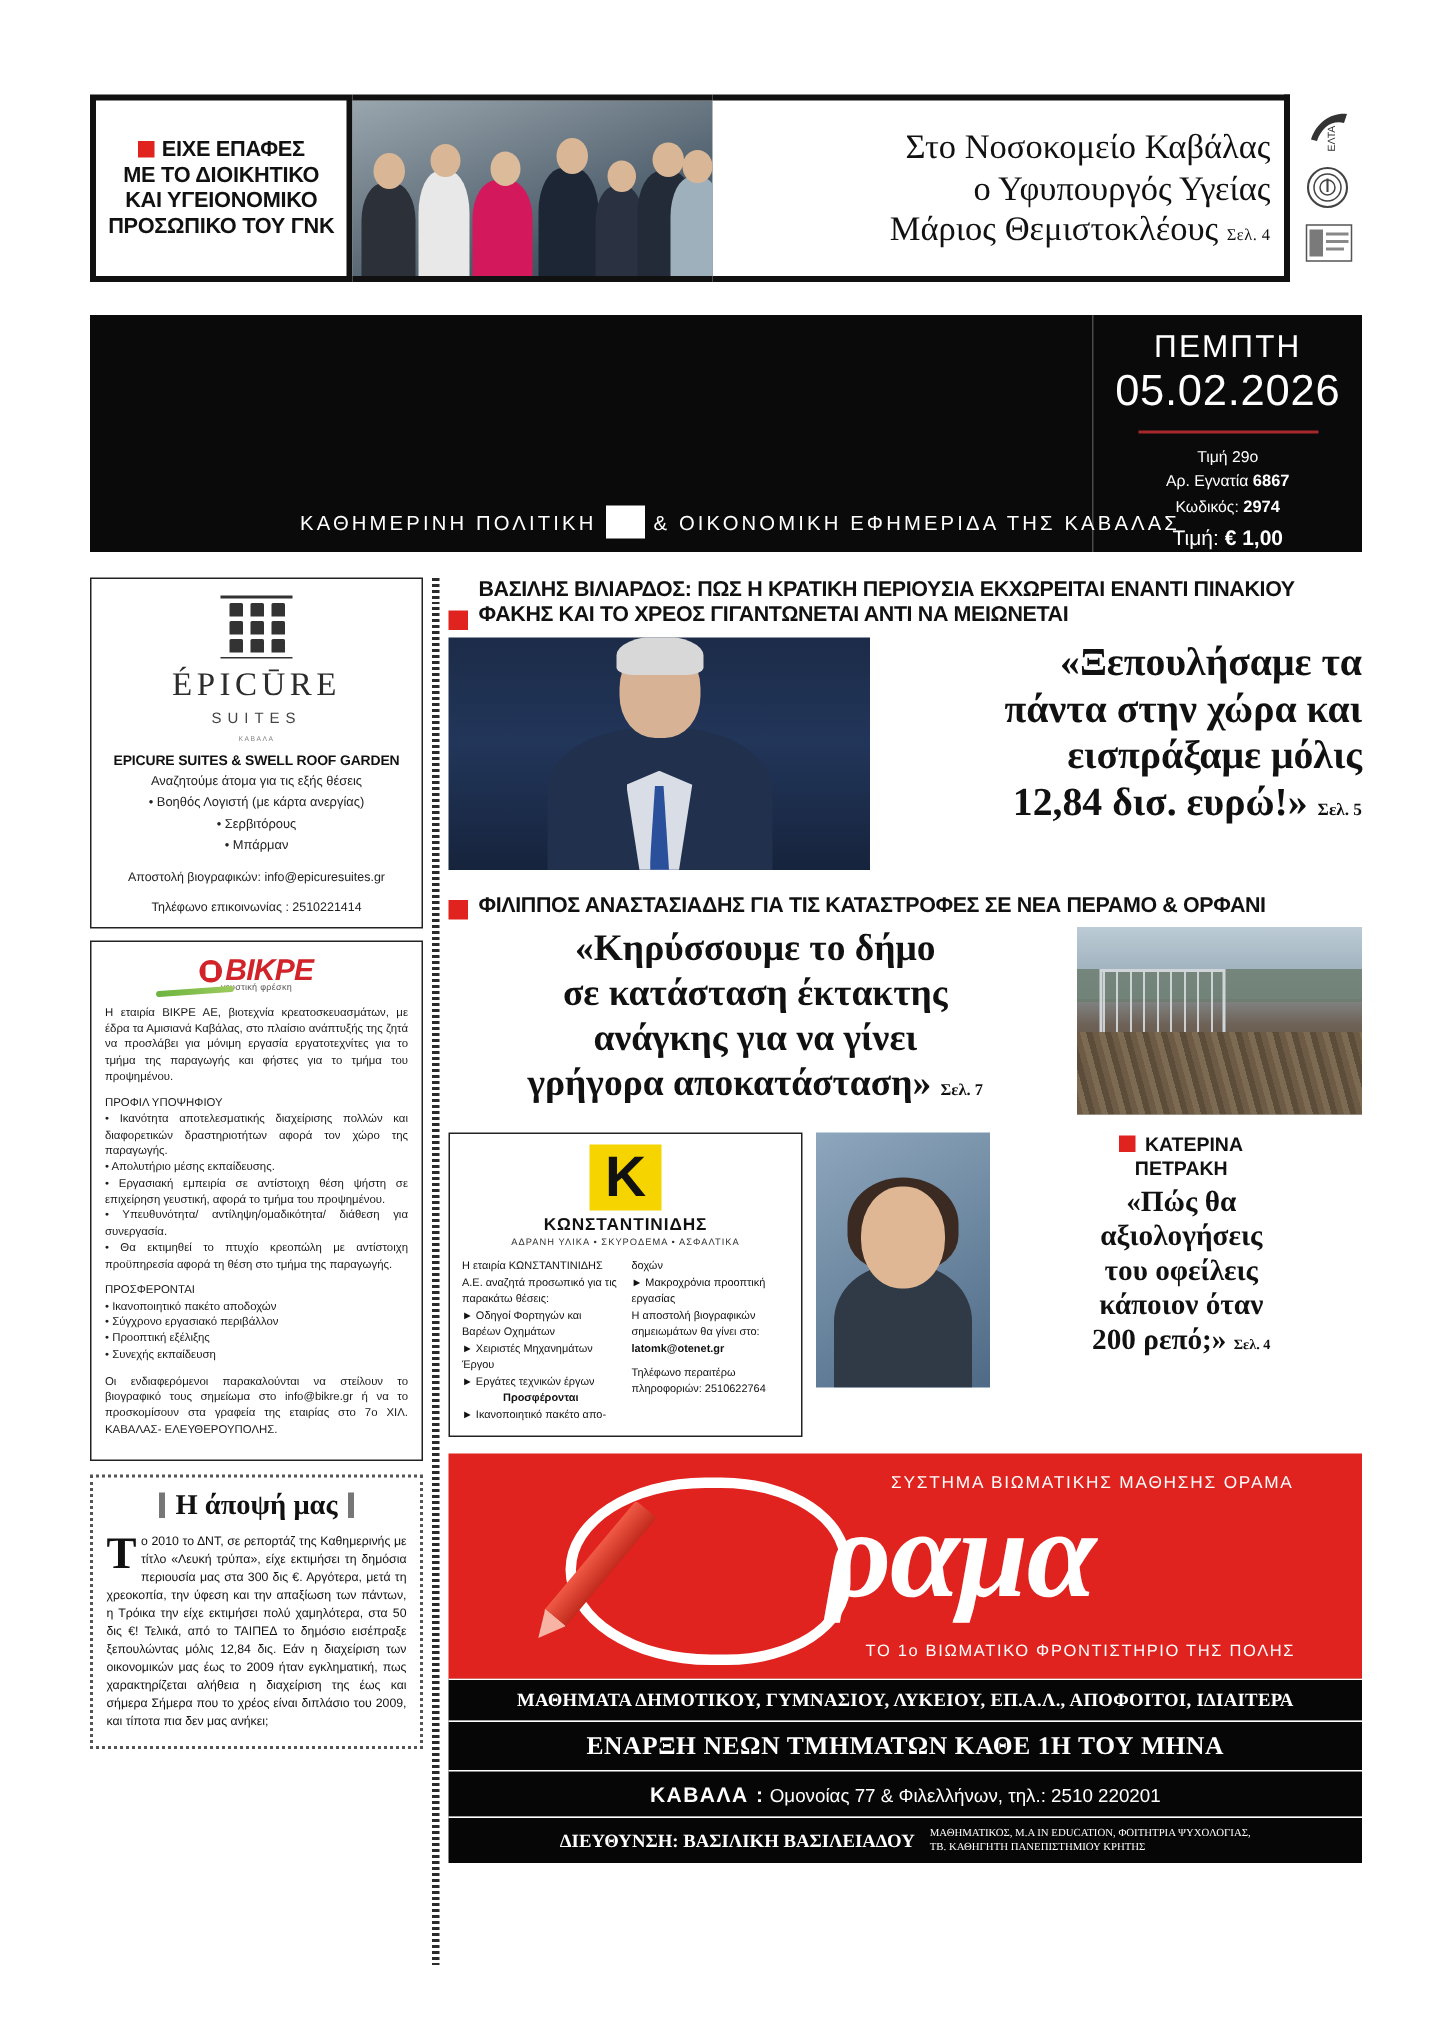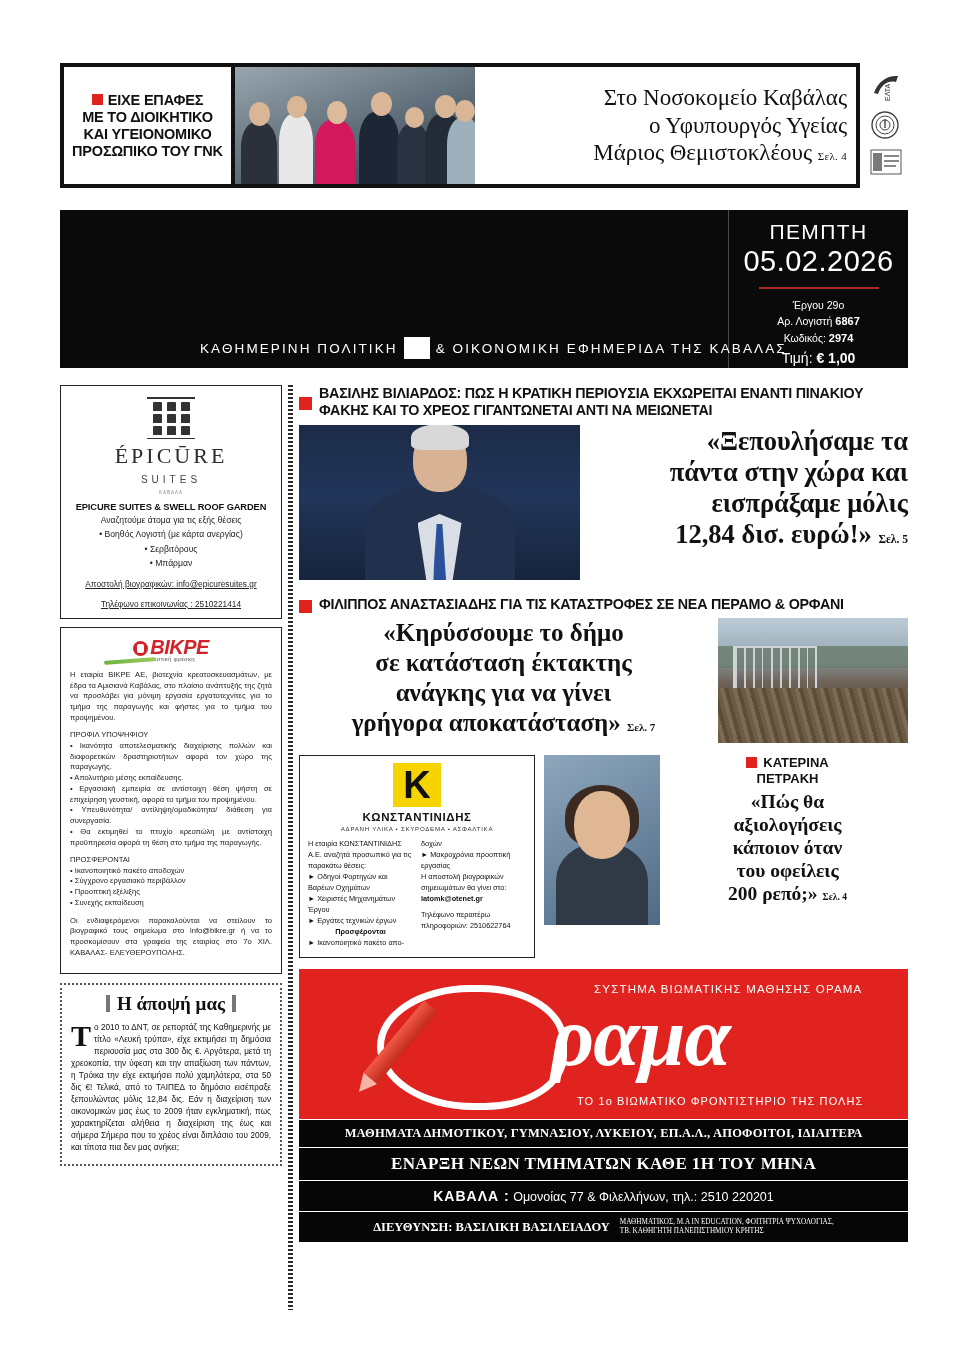--- a/index.html
+++ b/index.html
@@ -99,21 +99,21 @@
   .epicure { border:1.5px solid #222; padding:9px 10px 8px; text-align:center; background:#fff; }
   .ep-logo-dots { display:flex; flex-direction:column; align-items:center; gap:3px; margin:2px 0 4px; }
   .ep-rule { width:48px; height:1.5px; background:#333; }
   .ep-row { display:flex; gap:5px; }
   .ep-sq { width:9px; height:9px; background:#333; border-radius:1px 1px 0 0; }
   .ep-name { font-family:"Liberation Serif", serif; font-size:22px; letter-spacing:3px; color:#2c2c2c; margin-top:3px; }
   .ep-suites { font-size:10px; letter-spacing:4px; color:#444; margin-top:5px; }
   .ep-tiny { font-size:4.5px; letter-spacing:1px; color:#888; margin-top:5px; }
   .ep-h { font-size:9.3px; font-weight:bold; color:#111; margin-top:7px; letter-spacing:-0.1px; }
   .ep-t { font-size:8.6px; color:#222; line-height:1.45; margin-top:2px; }
-  .ep-contact { font-size:8.3px; color:#222; line-height:1.45; margin-top:8px;text-decoration:underline; }
+  .ep-contact { font-size:8.3px; color:#222; line-height:1.45; margin-top:8px; }
 
   
   .bikpe { border:1.5px solid #222; padding:8px 9px; margin-top:8px; background:#fff; }
   .bikpe-logo { text-align:center; margin-bottom:6px; position:relative; height:28px; }
   .bk-word { font-size:20px; font-weight:bold; color:#d2232a; letter-spacing:-0.5px; font-style:italic; }
   .bk-dot { display:inline-block; width:15px; height:15px; border-radius:50%; background:#d2232a; vertical-align:-2px; margin-right:2px; position:relative; }
   .bk-dot:after { content:""; position:absolute; left:4px; top:3px; width:7px; height:9px; background:#fff; border-radius:2px; }
   .bk-swoosh { display:block; font-size:6px; color:#555; letter-spacing:0.2px; margin-top:-3px; }
   .bk-green { position:absolute; left:34px; bottom:1px; width:52px; height:4px; background:linear-gradient(90deg,#6cb33f,#9ccb5c); border-radius:2px; transform:rotate(-4deg); }
   .bk-p { font-size:7.6px; color:#1a1a1a; line-height:1.42; text-align:justify; margin-bottom:6px; }
@@ -121,21 +121,21 @@
   .bk-li { font-size:7.6px; color:#1a1a1a; line-height:1.42; text-align:justify; }
 
   
   .editorial { border:2px dotted #555; margin-top:9px; padding:8px 9px 10px; background:#fff; }
   .ed-title { text-align:center; font-family:"Liberation Serif", serif; font-weight:bold; font-size:19px; color:#111; display:flex; align-items:center; justify-content:center; gap:7px; }
   .ed-bar { width:4px; height:17px; background:#777; display:inline-block; }
   .ed-body { font-size:8.2px; line-height:1.47; color:#111; text-align:justify; margin-top:7px; }
   .ed-body .drop { float:left; font-family:"Liberation Serif", serif; font-size:30px; line-height:0.82; font-weight:bold; padding:2px 3px 0 0; color:#111; }
 
   
-  .kicker { display:flex; align-items:center; gap:7px; margin-bottom:5px; }
+  .kicker { display:flex; align-items:flex-end; gap:7px; margin-bottom:5px; }
   .kicker .redsq2 { width:13px; height:13px; background:#e1231f; flex:none; margin-top:3px; }
   .kicker-txt { font-weight:bold; font-size:14.3px; line-height:1.22; color:#111; letter-spacing:-0.25px; }
 
   .story1 { display:flex; gap:9px; }
   .s1-photo { width:281px; height:155px; position:relative; overflow:hidden;
     background:linear-gradient(180deg,#1c2b48 0%,#22365a 45%,#16233c 100%); }
   .s1-photo .suit { position:absolute; left:50%; transform:translateX(-50%); bottom:0; width:150px; height:95px; background:#20304d; border-radius:45% 45% 0 0; }
   .s1-photo .shirt { position:absolute; left:50%; transform:translateX(-50%); bottom:0; width:44px; height:66px; background:#d9dee6; clip-path:polygon(50% 0,100% 14%,80% 100%,20% 100%,0 14%); }
   .s1-photo .tie { position:absolute; left:50%; transform:translateX(-50%); bottom:0; width:13px; height:56px; background:#2a4f9b; clip-path:polygon(28% 0,72% 0,100% 100%,0 100%); }
   .s1-photo .face { position:absolute; left:50%; transform:translateX(-50%); bottom:88px; width:54px; height:64px; border-radius:48% 48% 44% 44%; background:#d7b295; }
@@ -277,25 +277,25 @@
         <span class="whitebox"></span>
         <span>&amp; ΟΙΚΟΝΟΜΙΚΗ ΕΦΗΜΕΡΙΔΑ ΤΗΣ ΚΑΒΑΛΑΣ</span>
       </div>
     </div>
     <div class="mh-right">
       <div class="mh-day">ΠΕΜΠΤΗ</div>
       <div class="mh-date">05.02.2026</div>
       <div class="mh-rule"></div>
       <div class="mh-meta">
         <div>
-          <span>Έργου</span>
+          <span>Τιμή</span>
           <span>29ο</span>
         </div>
         <div>
-          <span>Αρ. Λογιστή</span>
+          <span>Αρ. Εγνατία</span>
           <b>6867</b>
         </div>
         <div>
           <span>Κωδικός:</span>
           <b>2974</b>
         </div>
       </div>
       <div class="mh-price">
         <span>Τιμή:</span>
         <b>€ 1,00</b>
@@ -459,22 +459,22 @@
           </div>
           <div class="pet-txt">
             <div class="pet-kick">
               <span class="redsq"></span>
               <span>ΚΑΤΕΡΙΝΑ</span>
             </div>
             <div class="pet-kick2">ΠΕΤΡΑΚΗ</div>
             <div class="pet-quote">
               <div>«Πώς θα</div>
               <div>αξιολογήσεις</div>
+              <div>του οφείλεις</div>
               <div>κάποιον όταν</div>
-              <div>του οφείλεις</div>
               <div>
                 <span>200 ρεπό;»</span>
                 <span class="sel">Σελ. 4</span>
               </div>
             </div>
           </div>
         </div>
 
       </div>
 

